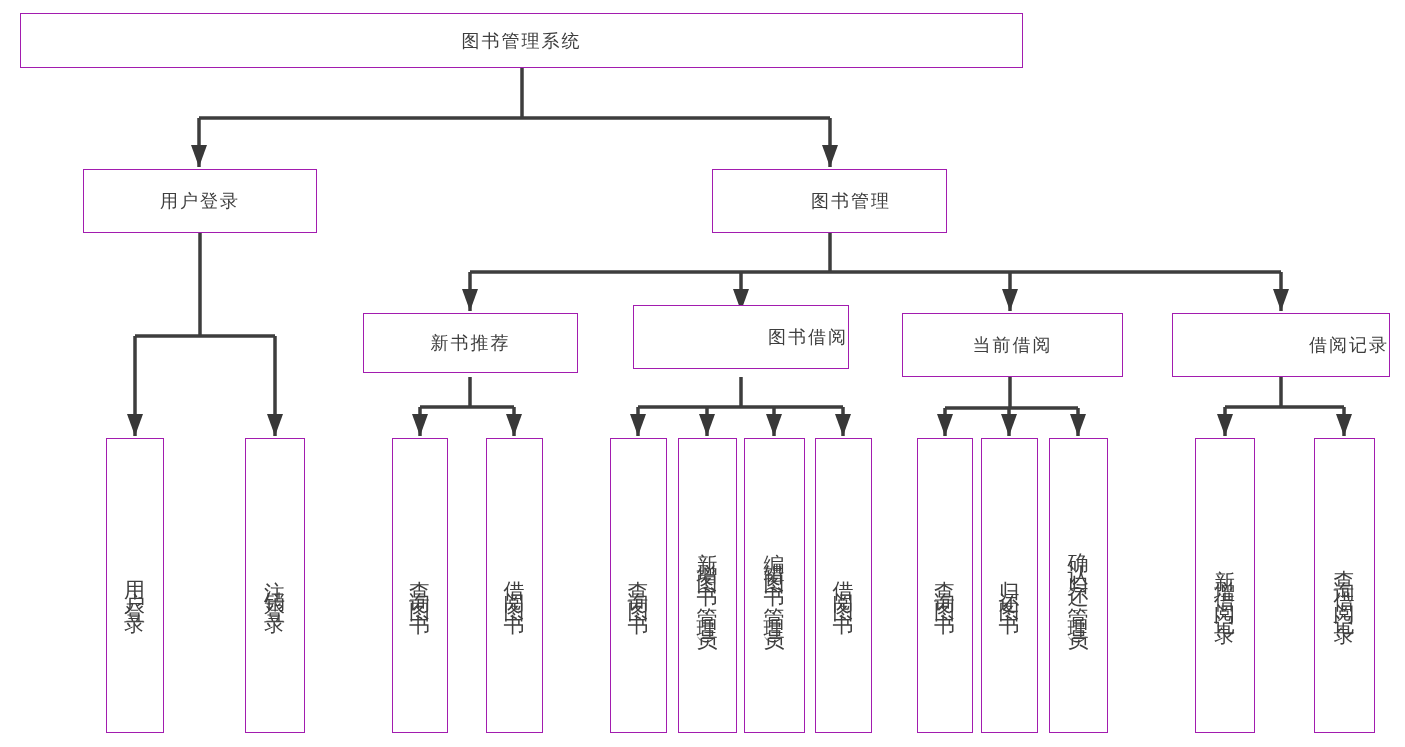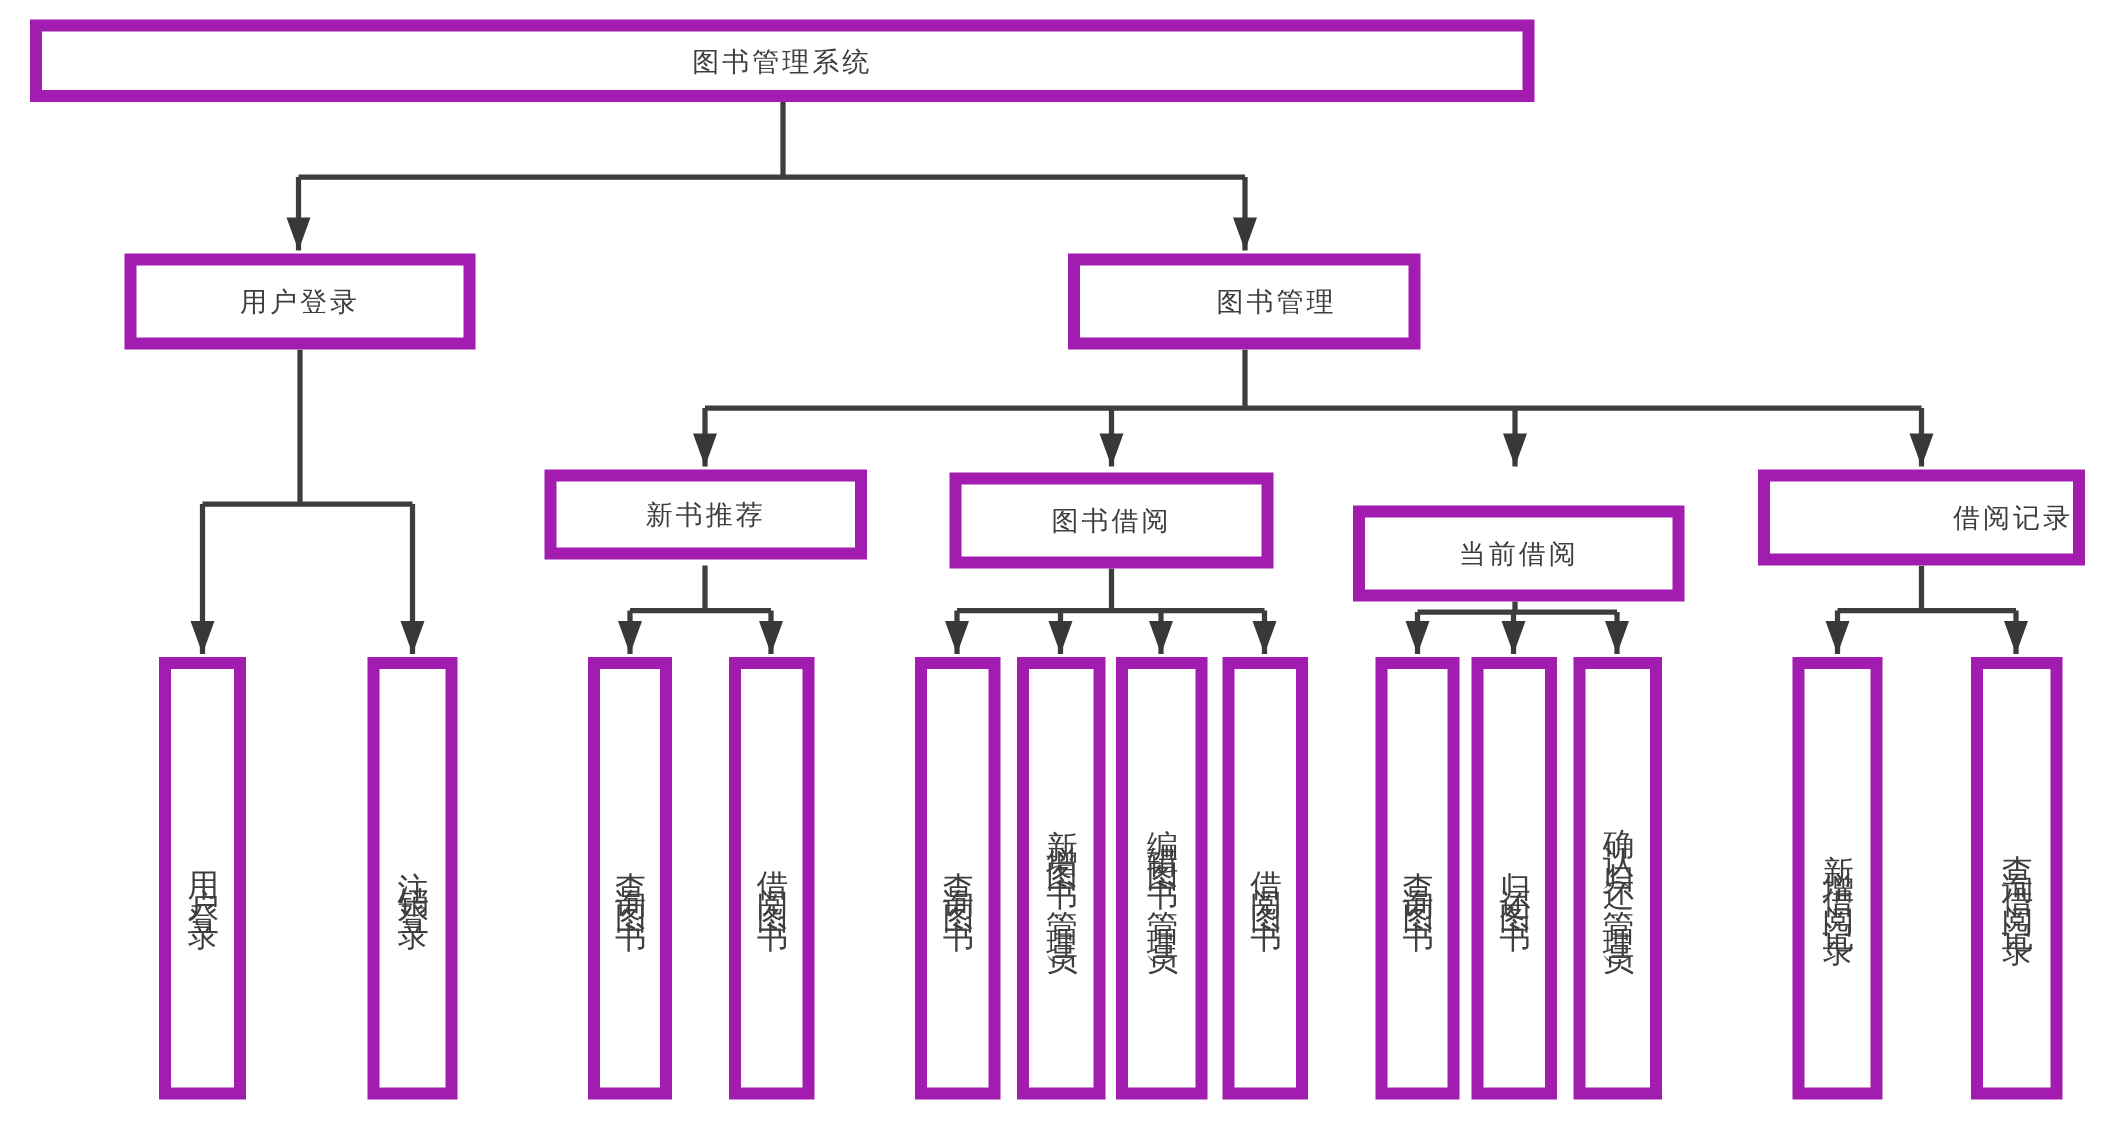--- a/index.html
+++ b/index.html
@@ -17,21 +17,21 @@
   }
   .wires {
     position: absolute;
     left: 0;
     top: 0;
     z-index: 0;
   }
   .box {
     position: absolute;
     box-sizing: border-box;
-    border: 8px solid #a21caf;
+    border: 1px solid #a21caf;
     background: #ffffff;
     display: flex;
     align-items: center;
     justify-content: center;
     z-index: 1;
   }
   .hlabel {
     font-size: 18px;
     color: #3e3e3e;
     letter-spacing: 2px;
@@ -133,24 +133,24 @@
   <div class="box" style="left:83px; top:169px; width:234px; height:64px;">
     <span class="hlabel">用户登录</span>
   </div>
   <div class="box" style="left:712px; top:169px; width:235px; height:64px;padding-left:43px;">
     <span class="hlabel">图书管理</span>
   </div>
 
   <div class="box" style="left:363px; top:313px; width:215px; height:60px;">
     <span class="hlabel">新书推荐</span>
   </div>
-  <div class="box" style="left:633px; top:315px; width:216px; height:64px;">
+  <div class="box" style="left:633px; top:305px; width:216px; height:64px;justify-content:flex-end;">
     <span class="hlabel">图书借阅</span>
   </div>
-  <div class="box" style="left:902px; top:313px; width:221px; height:64px;margin-top:24px;">
+  <div class="box" style="left:902px; top:313px; width:221px; height:64px;">
     <span class="hlabel">当前借阅</span>
   </div>
   <div class="box" style="left:1172px; top:313px; width:218px; height:64px;justify-content:flex-end;">
     <span class="hlabel">借阅记录</span>
   </div>
 
   <div class="box leaf" style="left:106px; top:438px; width:58px; height:295px;">
     <span class="vlabel">用户登录</span>
   </div>
   <div class="box leaf" style="left:245px; top:438px; width:60px; height:295px;">

